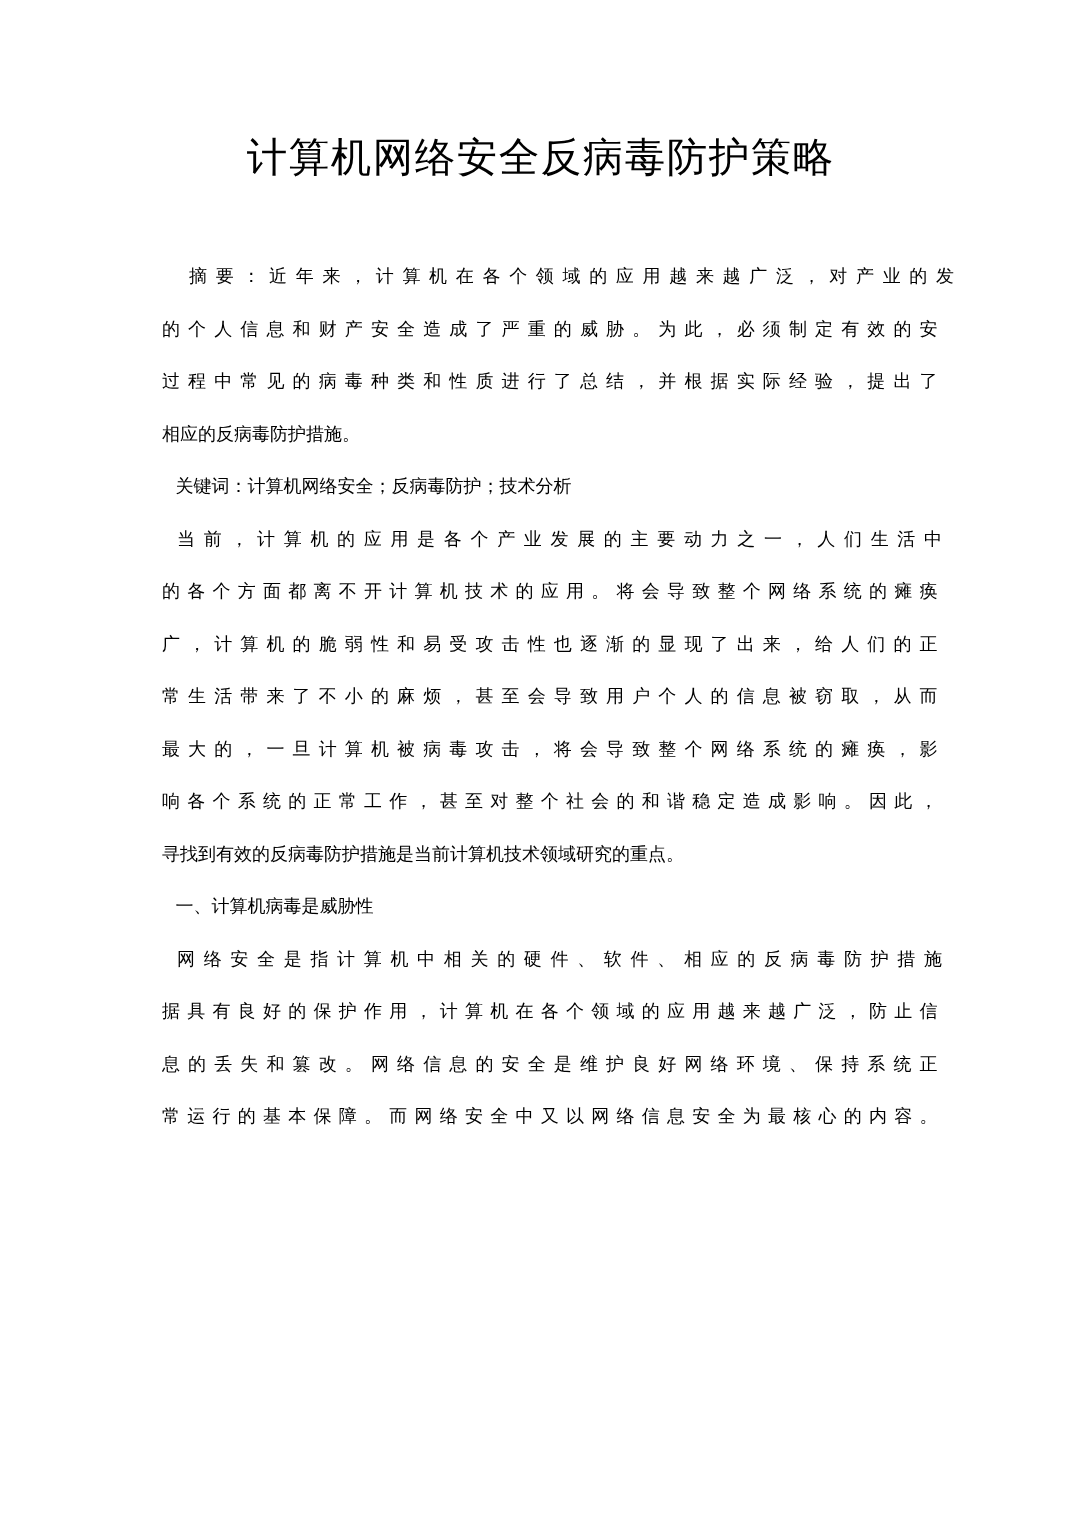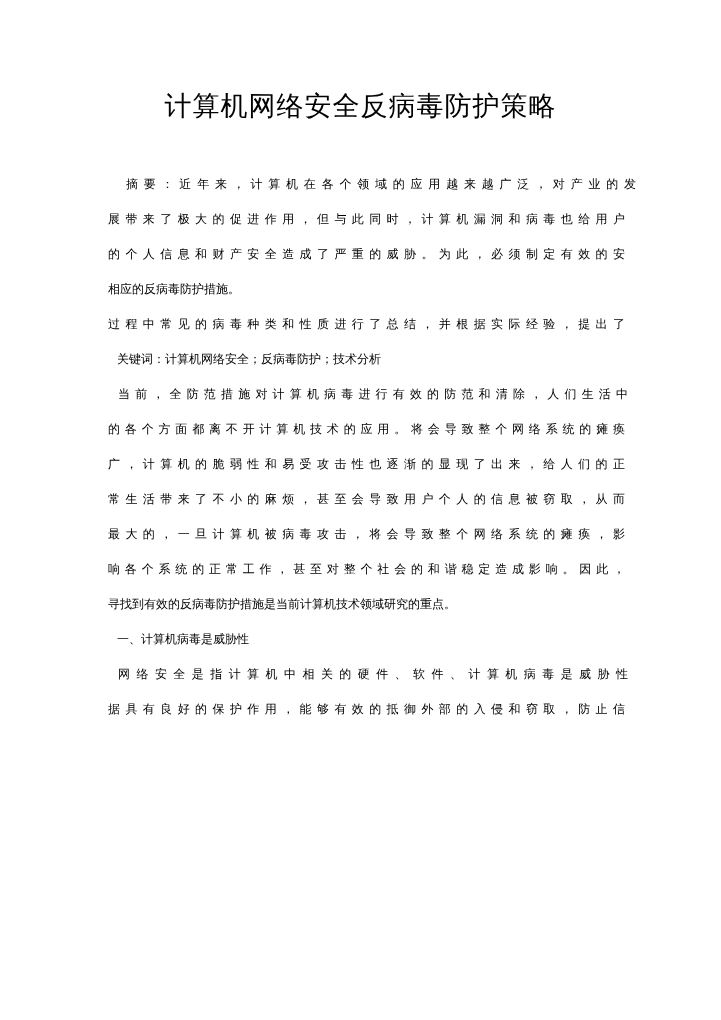--- a/index.html
+++ b/index.html
@@ -27,38 +27,39 @@
 </style>
 </head>
 <body>
 
 <div class="page">
   <div class="title">计算机网络安全反病毒防护策略</div>
 
   <div class="body-text">
     <div>
       <span class="line indent-1 justify">摘要：近年来，计算机在各个领域的应用越来越广泛，对产业的发</span>
-      <span class="line justify-full">展带来了极大的促进作用，但与此同时，计算机漏洞和病毒也给用户</span>
       <span class="line justify-full">的个人信息和财产安全造成了严重的威胁。为此，必须制定有效的安</span>
+      <span class="line justify-full">过程中常见的病毒种类和性质进行了总结，并根据实际经验，提出了</span>
       <span class="line">相应的反病毒防护措施。</span>
-      <span class="line justify-full">过程中常见的病毒种类和性质进行了总结，并根据实际经验，提出了</span>
     </div>
 
     <span class="line indent-2">关键词：计算机网络安全；反病毒防护；技术分析</span>
 
     <div>
-      <span class="line indent-3 justify">当前，全防范措施对计算机病毒进行有效的防范和清除，人们生活中</span>
+      <span class="line indent-3 justify">当前，计算机的应用是各个产业发展的主要动力之一，人们生活中</span>
       <span class="line justify-full">的各个方面都离不开计算机技术的应用。将会导致整个网络系统的瘫痪</span>
       <span class="line justify-full">广，计算机的脆弱性和易受攻击性也逐渐的显现了出来，给人们的正</span>
       <span class="line justify-full">常生活带来了不小的麻烦，甚至会导致用户个人的信息被窃取，从而</span>
       <span class="line justify-full">最大的，一旦计算机被病毒攻击，将会导致整个网络系统的瘫痪，影</span>
       <span class="line justify-full">响各个系统的正常工作，甚至对整个社会的和谐稳定造成影响。因此，</span>
       <span class="line">寻找到有效的反病毒防护措施是当前计算机技术领域研究的重点。</span>
     </div>
 
     <span class="line indent-2">一、计算机病毒是威胁性</span>
 
     <div>
-      <span class="line indent-3 justify">网络安全是指计算机中相关的硬件、软件、计算机病毒是威胁性</span>
-      <span class="line justify-full">据具有良好的保护作用，能够有效的抵御外部的入侵和窃取，防止信</span>
+      <span class="line indent-3 justify">网络安全是指计算机中相关的硬件、软件、相应的反病毒防护措施</span>
+      <span class="line justify-full">据具有良好的保护作用，计算机在各个领域的应用越来越广泛，防止信</span>
+      <span class="line justify-full">息的丢失和篡改。网络信息的安全是维护良好网络环境、保持系统正</span>
+      <span class="line justify-full">常运行的基本保障。而网络安全中又以网络信息安全为最核心的内容。</span>
     </div>
   </div>
 </div>
 
 </body></html>

